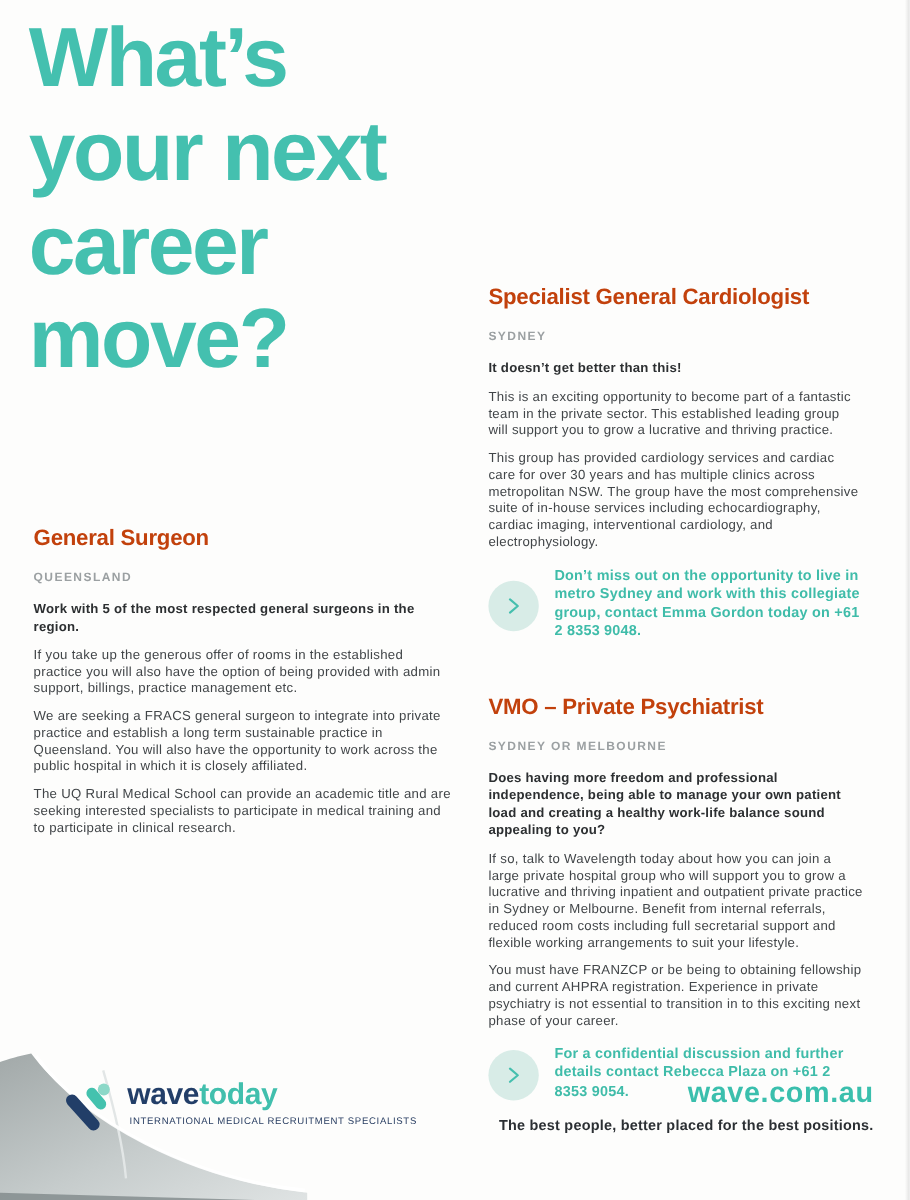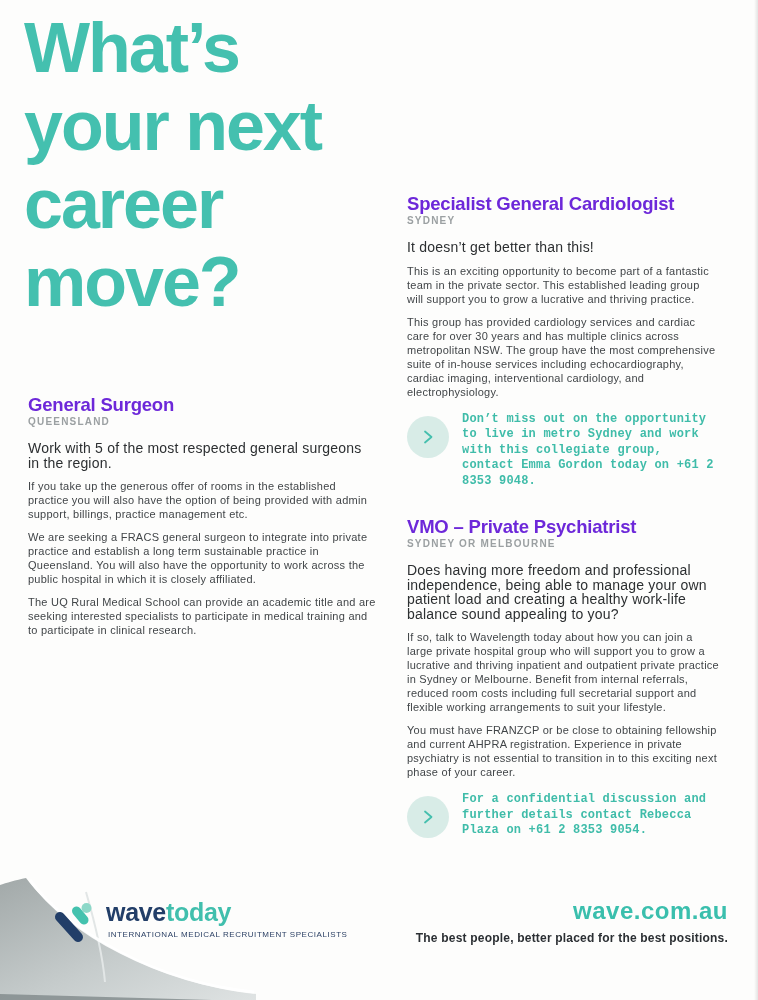--- a/index.html
+++ b/index.html
@@ -26,41 +26,42 @@
     font-size:70px; font-weight:800; line-height:78px;
     letter-spacing:-2px;
   }
 
   
   .col{ position:absolute; }
   .col-left { left:28px;  top:393px; width:348px; }
   .col-right{ left:407px; top:192px; width:312px; }
 
   .job-title{
-    font-size:18.5px; font-weight:700; color:#6d28d9; letter-spacing:-.2px;
+    font-size:18.5px; font-weight:700; color:#c2410c; letter-spacing:-.2px;
     line-height:23px;
+    margin-top:43px;
   }
   .job-location{
-    margin-top:0;
+    margin-top:17px;
     font-size:10px; font-weight:700; color:#9ba0a2; letter-spacing:1.2px;
     line-height:12px;
   }
   .job-lead{
     margin-top:13px;
-    font-size:14px; font-weight:400; color:#2c2f31;
+    font-size:11px; font-weight:700; color:#2c2f31;
     line-height:14.5px; letter-spacing:.2px;
   }
   .job-para{
     margin-top:9px;
     font-size:11px; font-weight:400; color:#414548;
     line-height:14px; letter-spacing:.25px;
   }
   .callout{
     margin-top:13px;
-    display:flex; align-items:flex-start;font-family:Liberation Mono, monospace;
+    display:flex; align-items:center;
   }
   .arrow-circle{
     flex:0 0 auto;
     width:42px; height:42px; border-radius:50%;
     background:#d8ece7;
     display:flex; align-items:center; justify-content:center;
     margin-top:4px;
   }
   .arrow-circle svg{ display:block; }
   .callout-text{
@@ -134,21 +135,21 @@
         </span>
         <p class="callout-text">Don’t miss out on the opportunity to live in metro Sydney and work with this collegiate group, contact Emma Gordon today on +61 2 8353 9048.</p>
       </div>
     </div>
 
     <div class="job-block">
       <div class="job-title">VMO – Private Psychiatrist</div>
       <div class="job-location">SYDNEY OR MELBOURNE</div>
       <div class="job-lead">Does having more freedom and professional independence, being able to manage your own patient load and creating a healthy work-life balance sound appealing to you?</div>
       <p class="job-para">If so, talk to Wavelength today about how you can join a large private hospital group who will support you to grow a lucrative and thriving inpatient and outpatient private practice in Sydney or Melbourne. Benefit from internal referrals, reduced room costs including full secretarial support and flexible working arrangements to suit your lifestyle.</p>
-      <p class="job-para">You must have FRANZCP or be close to obtaining fellowship and current AHPRA registration. Experience in private psychiatry is not essential to transition in to this exciting next phase of your career.</p>
+      <p class="job-para">You must have FRANZCP or be being to obtaining fellowship and current AHPRA registration. Experience in private psychiatry is not essential to transition in to this exciting next phase of your career.</p>
       <div class="callout">
         <span class="arrow-circle">
           <svg width="16" height="16" viewBox="0 0 16 16">
               <polyline points="5,2.5 11.5,8 5,13.5" fill="none" stroke="#45bfae" stroke-width="1.8" stroke-linecap="round" stroke-linejoin="round"></polyline>
             </svg>
         </span>
         <p class="callout-text">For a confidential discussion and further details contact Rebecca Plaza on +61 2 8353 9054.</p>
       </div>
     </div>
 

